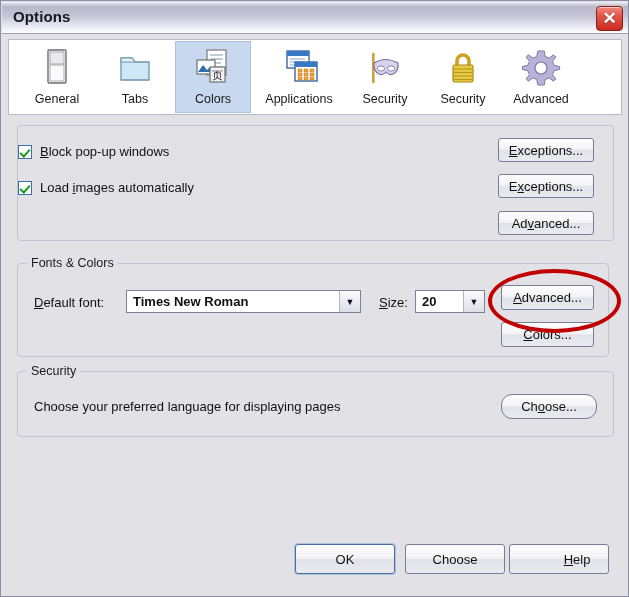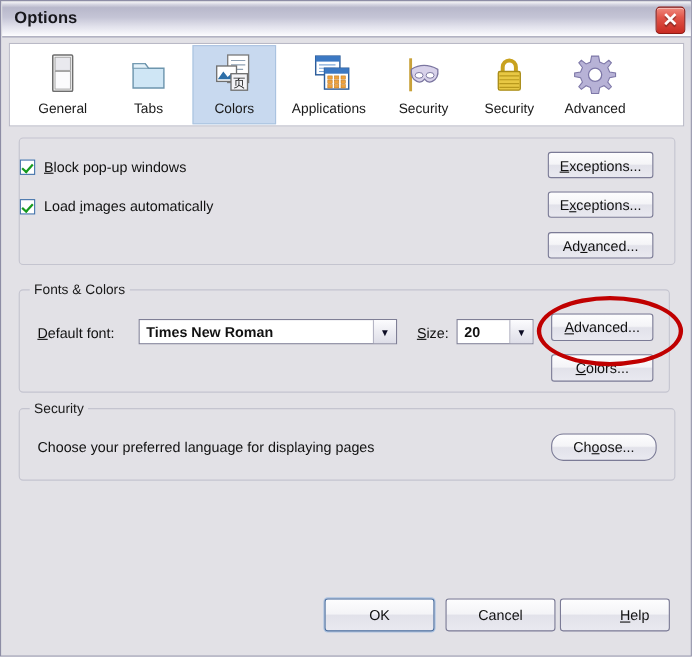--- a/index.html
+++ b/index.html
@@ -458,19 +458,19 @@
   <div id="languages-text">Choose your preferred language for displaying pages</div>
 
   <div class="btn" id="btn-choose-lang">
     <span>Ch<span class="ul">o</span>ose...</span>
   </div>
 
   <div class="btn default-btn" id="btn-ok">
     <span>OK</span>
   </div>
   <div class="btn" id="btn-cancel">
-    <span>Cancel</span>
+    <span>Choose</span>
   </div>
   <div class="btn" id="btn-help">
     <span><span class="ul">H</span>elp</span>
   </div>
 
 </div>
 
 </body></html>

